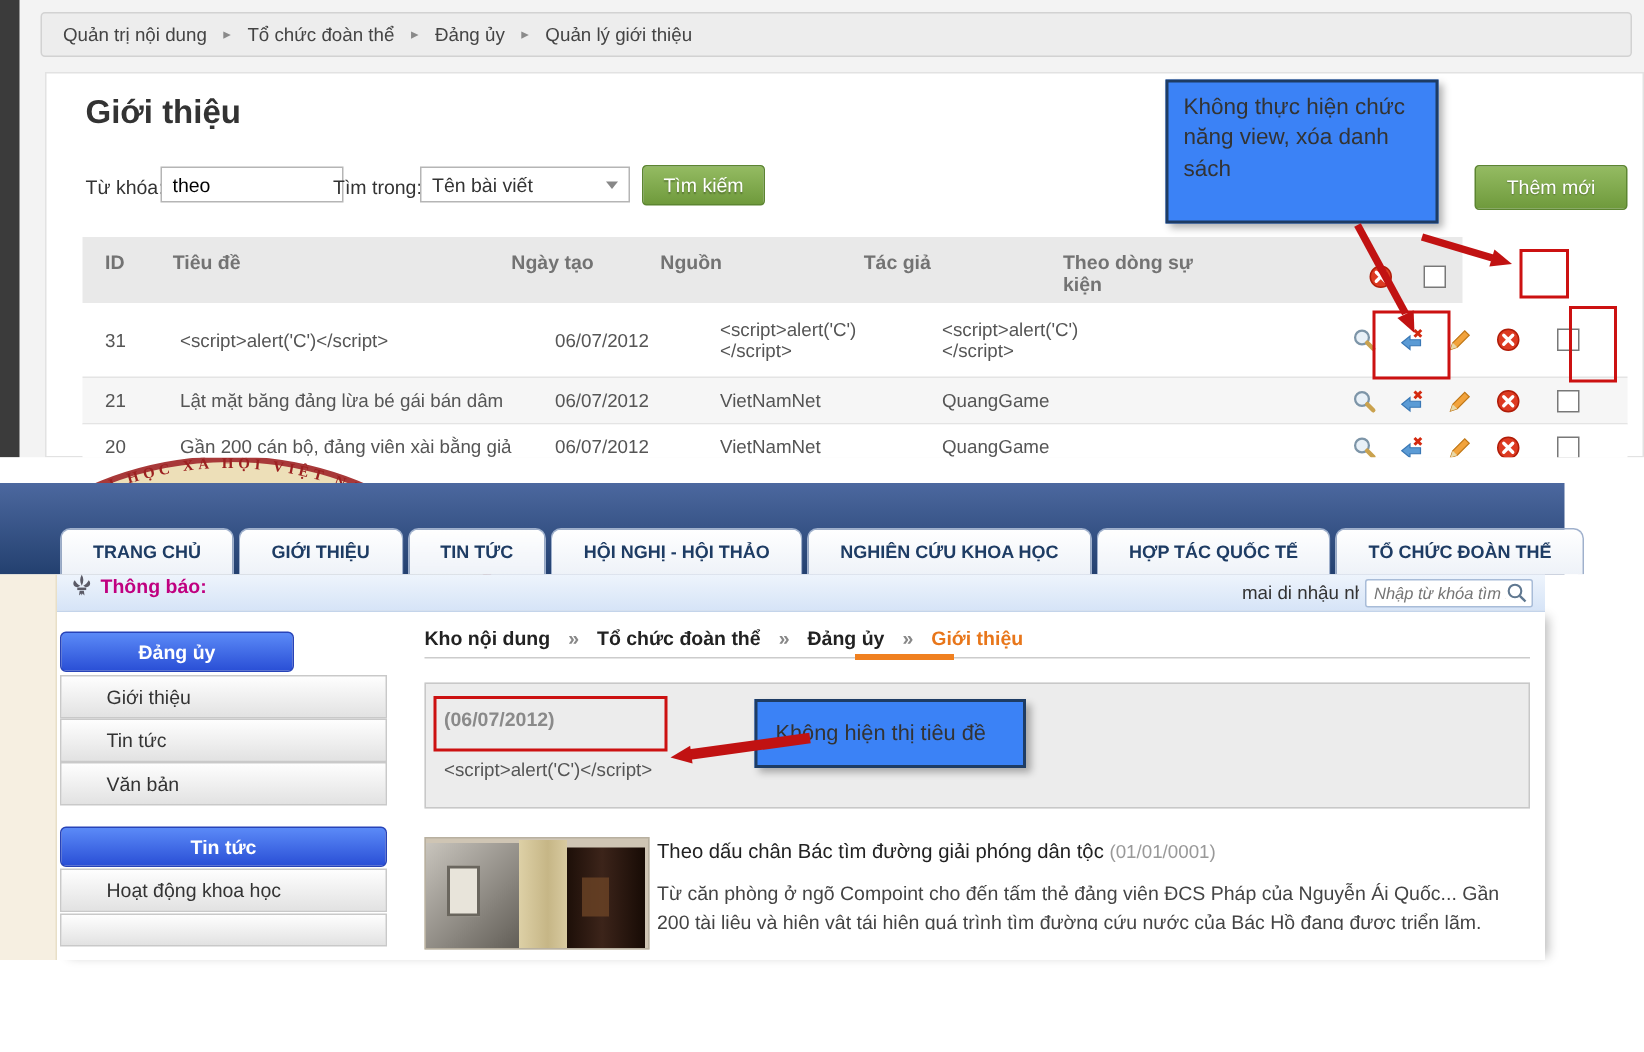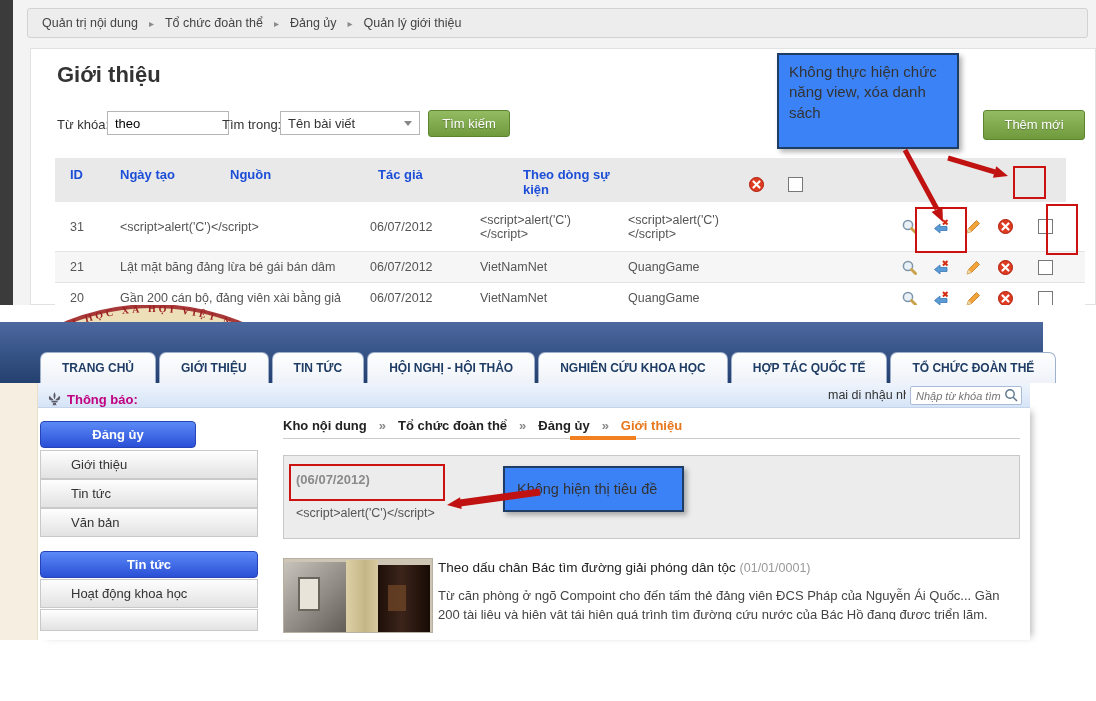--- a/index.html
+++ b/index.html
@@ -22,22 +22,22 @@
      border:1px solid #b5b5b5;font-size:13px;color:#333;display:flex;align-items:center;
      padding-left:7px;box-sizing:border-box}
   .sel-arrow{position:absolute;right:7px;top:9px;width:0;height:0;border-left:4px solid transparent;
      border-right:4px solid transparent;border-top:5px solid #888}
   .btn-green{position:absolute;background:linear-gradient(#94bb62,#6f9a3c);border:1px solid #5c8531;
      color:#fff;border-radius:3px;font-size:13px;text-align:center;text-shadow:0 1px 1px rgba(0,0,0,.3)}
   #btn-search{left:428px;top:110px;width:80px;height:25px;line-height:25px}
   #btn-add{left:983px;top:110px;width:100px;height:28px;line-height:28px}
 
   
-  #t-head{position:absolute;left:55px;top:158px;width:1011px;height:44px;background:#e9e9e9;
-     display:flex;color:#1d4ed8;font-weight:bold;font-size:13px;box-sizing:border-box;padding-top:9px}
+  #t-head{position:absolute;left:55px;top:158px;width:920px;height:44px;background:#e9e9e9;
+     display:flex;color:#737373;font-weight:bold;font-size:13px;box-sizing:border-box;padding-top:9px}
   .t-row{position:absolute;left:55px;width:1030px;display:flex;align-items:center;
      border-bottom:1px solid #e4e4e4;font-size:12.5px;color:#555;background:#fff;box-sizing:border-box}
   #row31{top:202px;height:50px}
   #row21{top:252px;height:31px;background:#f6f6f6}
   #row20{top:283px;height:31px}
   .col-id{width:65px;padding-left:15px;box-sizing:border-box}
   .col-title{width:250px}
   .col-date{width:110px}
   .col-source{width:148px;padding-right:20px;box-sizing:border-box}
   .col-author{width:145px;padding-right:20px;box-sizing:border-box}
@@ -63,21 +63,21 @@
   
   #site-head{position:absolute;left:0;top:305px;width:1096px;height:78px;background:#fff;overflow:hidden}
   #navband{position:absolute;left:0;top:17px;width:1043px;height:61px;
      background:linear-gradient(#4c689f,#23406f)}
   #tabs{position:absolute;left:40px;top:47px;display:flex;gap:3px}
   .tab{background:linear-gradient(#ffffff,#eef2f8);border:1px solid #9fb0cc;border-bottom:none;
      border-radius:7px 7px 0 0;color:#1e3c64;font-weight:bold;font-size:12px;height:31px;
      display:flex;align-items:center;justify-content:center;padding:0 21px;box-sizing:border-box;white-space:nowrap}
   #noticebar{position:absolute;left:38px;top:383px;width:992px;height:25px;
      background:linear-gradient(#eef4fc,#d6e4f7);border-bottom:1px solid #c4d4ea;
-     display:flex;align-items:flex-end;box-sizing:border-box}
+     display:flex;align-items:flex-start;box-sizing:border-box}
   #notice-label{color:#c00080;font-weight:bold;font-size:13px;margin-left:6px}
   #ticker{position:absolute;left:790px;top:5px;width:78px;height:16px;overflow:hidden;
      white-space:nowrap;font-size:12.5px;color:#333}
   #site-search{position:absolute;right:8px;top:3px;width:112px;height:19px;background:#fff;
      border:1px solid #a8bcd8;border-radius:2px;display:flex;align-items:center;box-sizing:border-box}
   #site-search input{border:none;outline:none;background:transparent;width:88px;font-size:11px;
      font-style:italic;color:#555;padding:0 0 0 5px;font-family:"Liberation Sans",sans-serif}
   #beige{position:absolute;left:0;top:383px;width:38px;height:257px;background:#f6efe1;border-right:1px solid #e8dfc8;box-sizing:border-box}
   #site-main{position:absolute;left:38px;top:408px;width:992px;height:232px;background:#fff;
      box-shadow:5px 0 7px -3px rgba(0,0,0,.28)}
@@ -141,20 +141,21 @@
   <span class="flabel" style="left:222px">Tìm trong:</span>
   <div id="scope-select">
     <span>Tên bài viết</span>
     <span class="sel-arrow"></span>
   </div>
   <div class="btn-green" id="btn-search">Tìm kiếm</div>
   <div class="btn-green" id="btn-add">Thêm mới</div>
 
   <div id="t-head">
     <div class="col-id">ID</div>
+    <div class="col-title">Tiêu đề</div>
     <div class="col-date">Ngày tạo</div>
     <div class="col-source">Nguồn</div>
     <div class="col-author">Tác giả</div>
     <div class="col-event">Theo dòng sự kiện</div>
     <div class="col-act hdr">
       <span class="icon">
         <svg width="17" height="17" viewBox="0 0 17 17">
             <circle cx="8.5" cy="8.5" r="7" fill="#dd3b22" stroke="#b01c08"></circle>
             <path d="M5.5 5.5 L11.5 11.5 M11.5 5.5 L5.5 11.5" stroke="#fff" stroke-width="2.2" stroke-linecap="round"></path>
           </svg>

